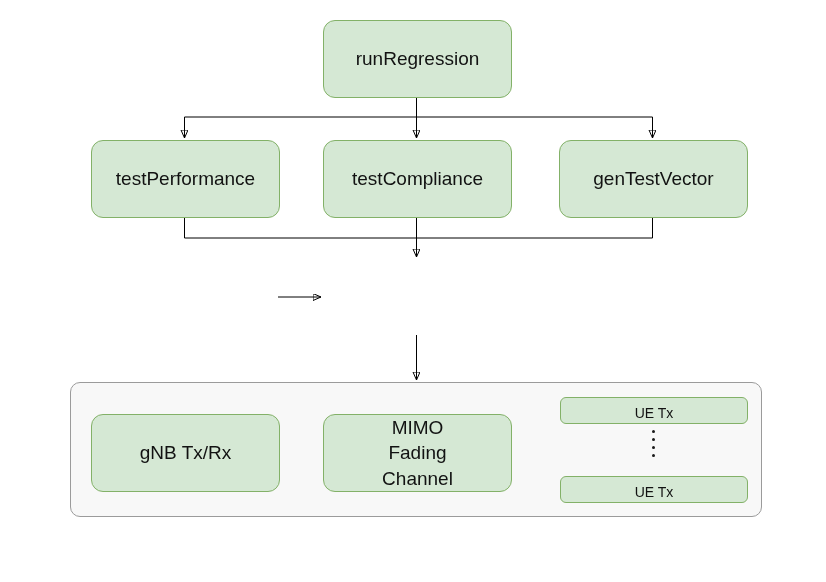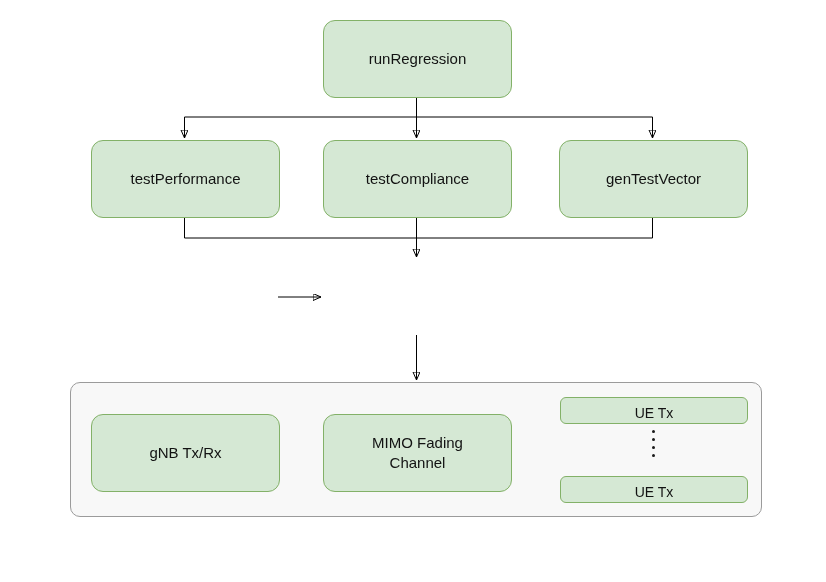--- a/index.html
+++ b/index.html
@@ -41,21 +41,21 @@
     border-radius: 10px;
   }
   .node {
     position: absolute;
     display: flex;
     align-items: center;
     justify-content: center;
     background: #d5e8d4;
     border: 1px solid #83b168;
     border-radius: 12px;
-    font-size: 15px;
+    font-size: 19px;
     color: #121212;
     text-align: center;
     line-height: 1.35;
   }
   .node.slim {
     border-radius: 6px;
     font-size: 14px;
     align-items: flex-end;
   }
   .node .lbl {

